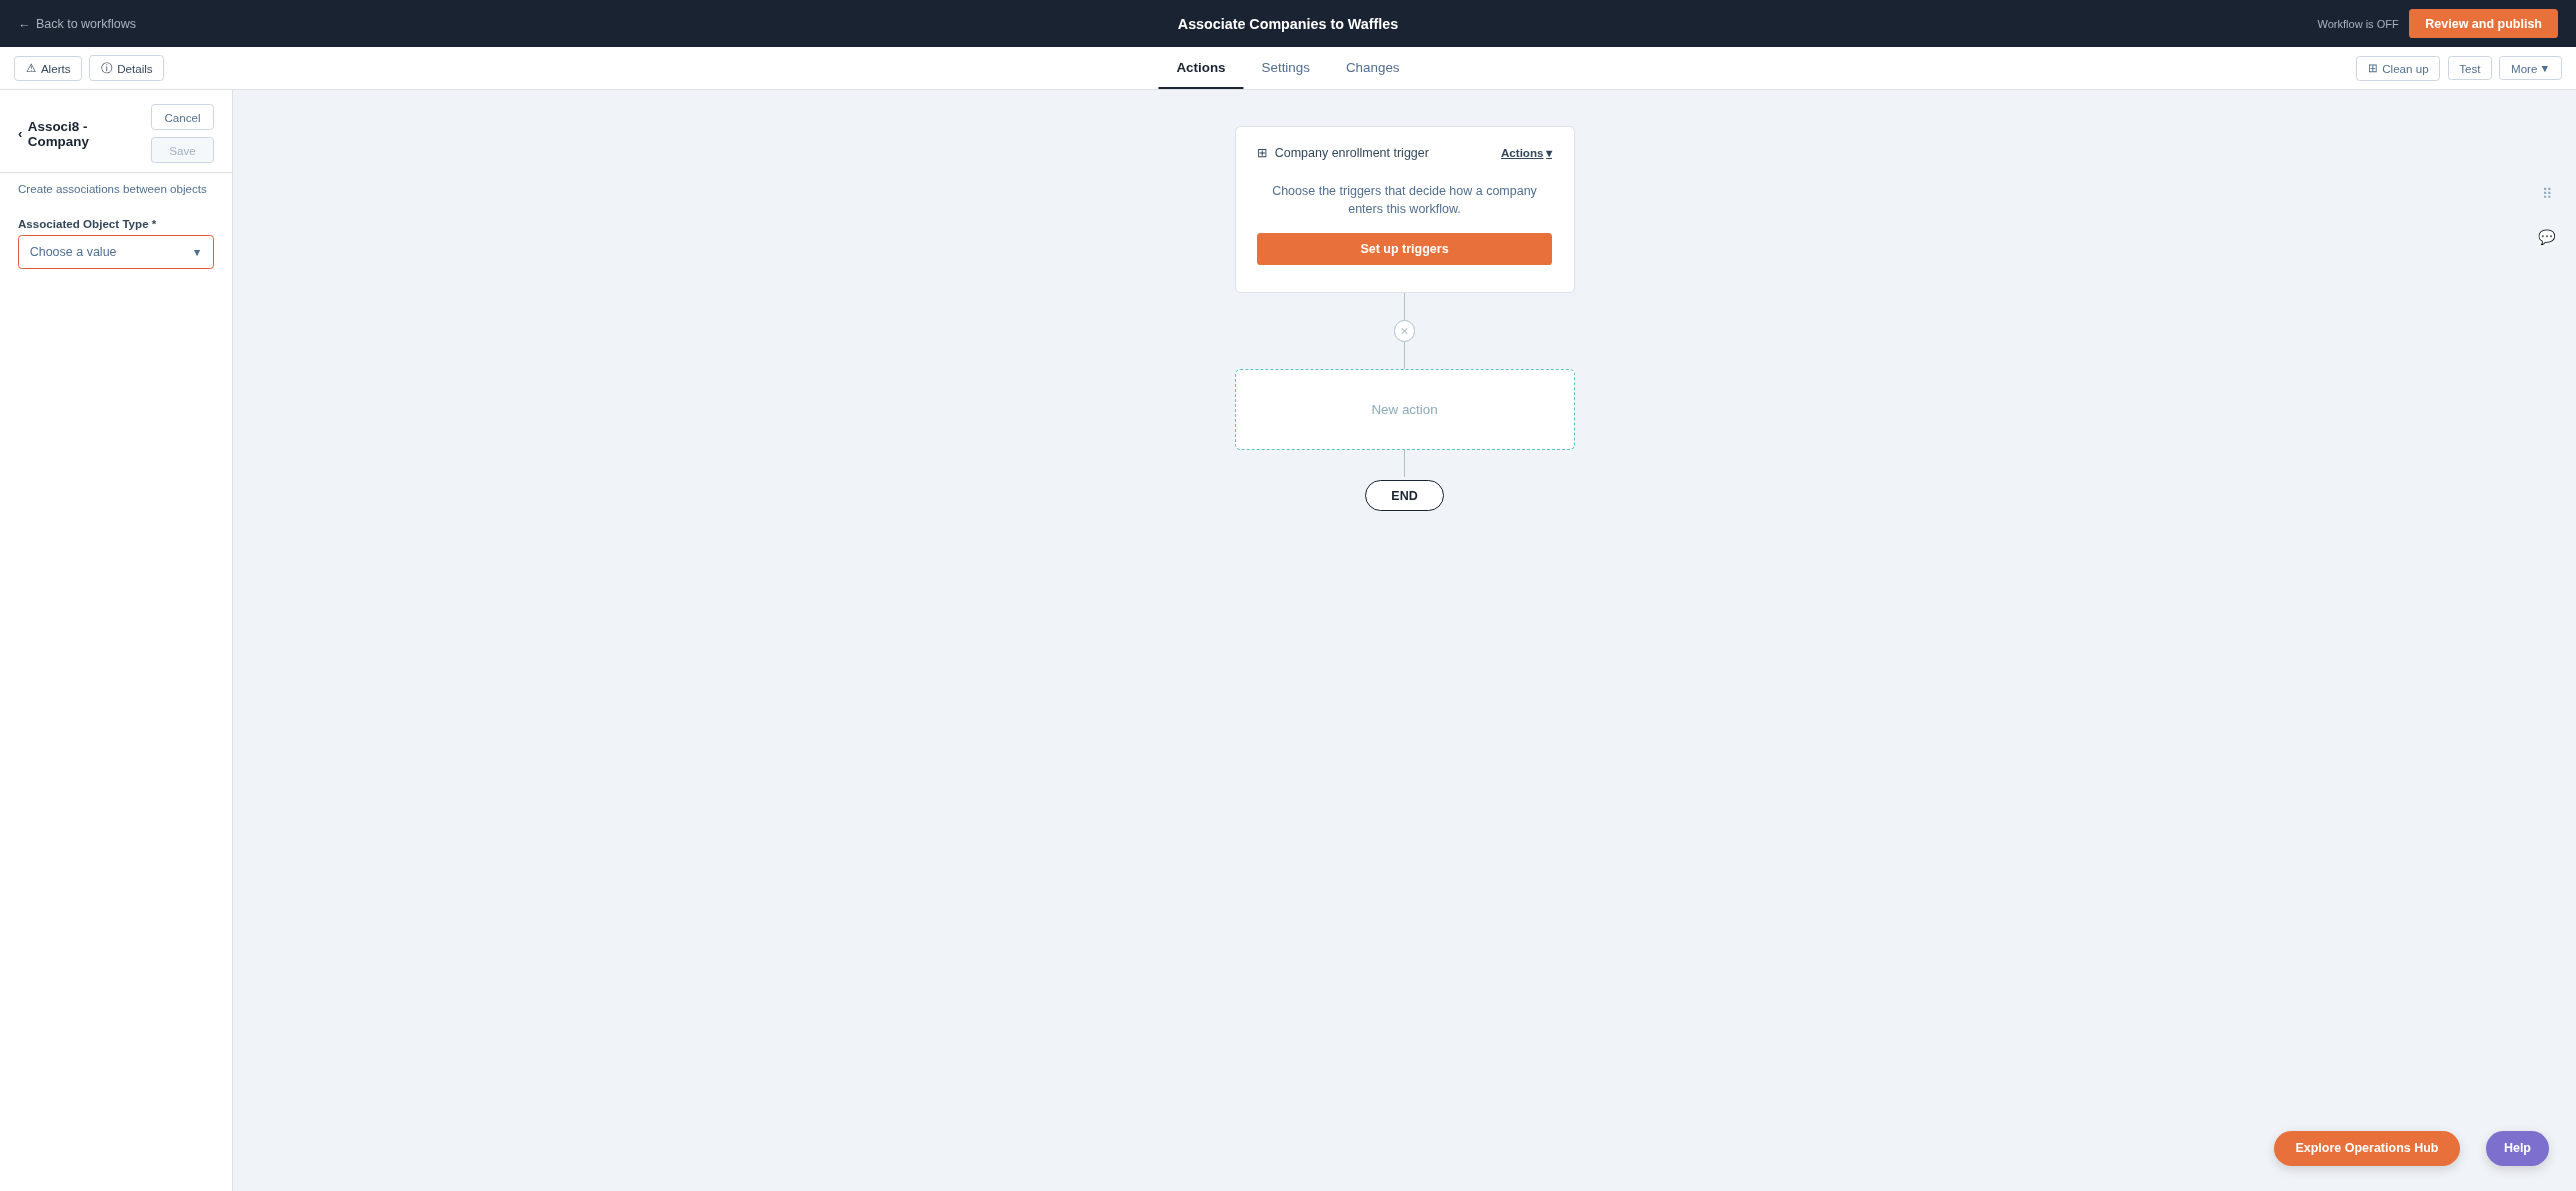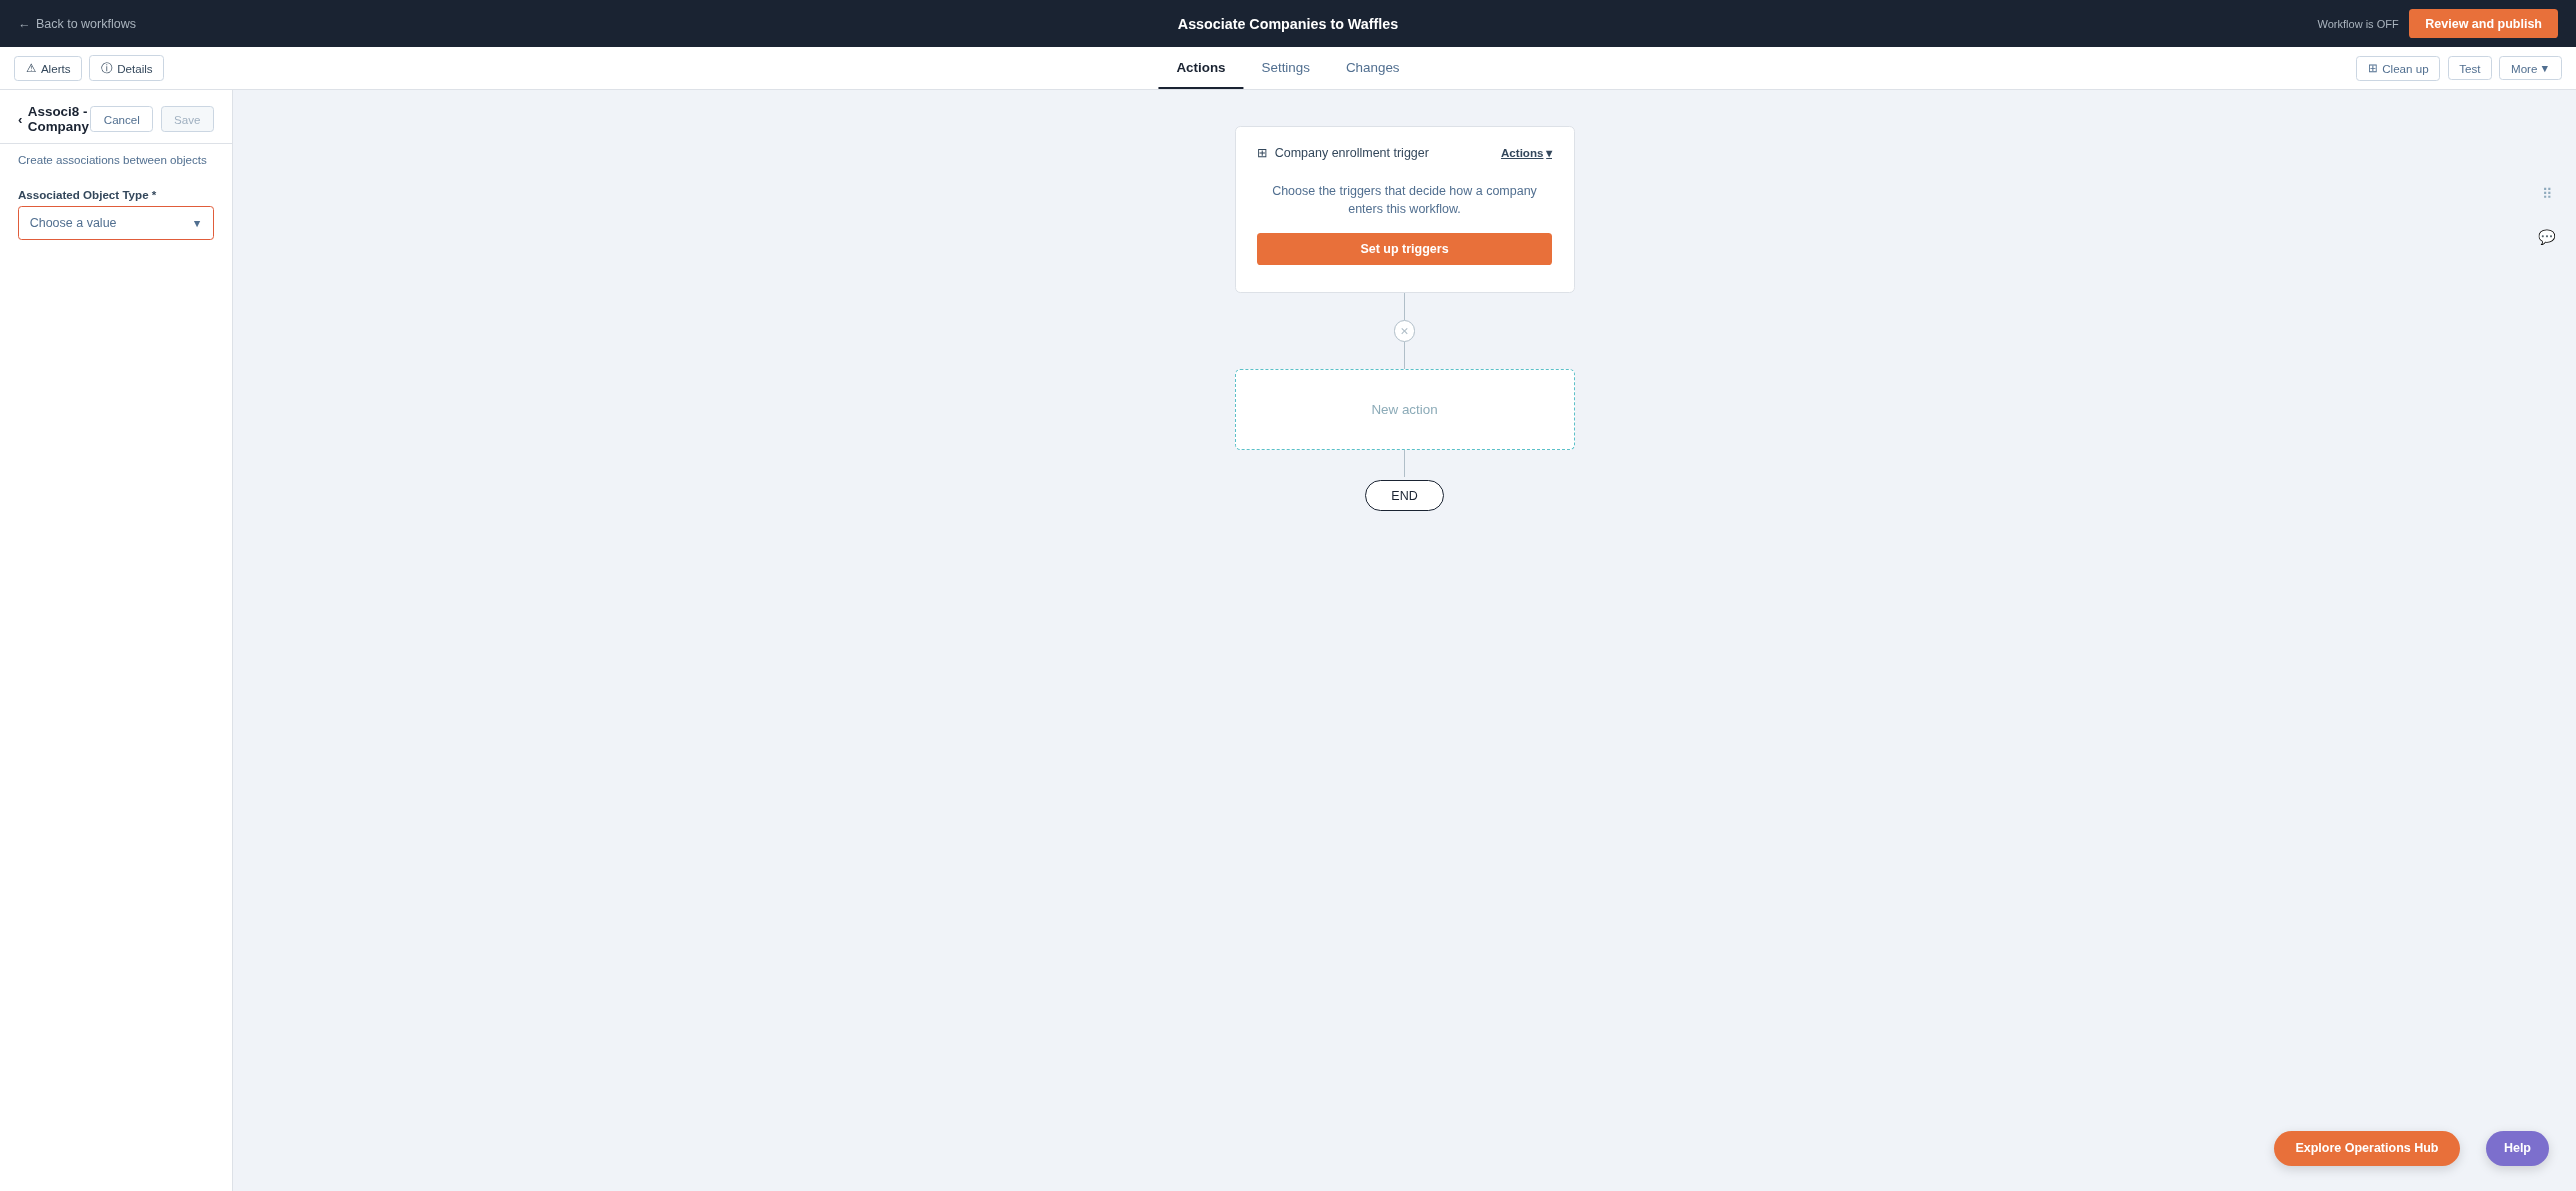--- a/index.html
+++ b/index.html
@@ -375,21 +375,21 @@
       font-size: 13.4px;
       color: #8cabb8;
     }
 
     
     .end-node {
       border: 1.8px solid #1a2332;
       border-radius: 18px;
       padding: 7.2px 25px;
       font-size: 12.5px;
-      font-weight: 400;
+      font-weight: 700;
       color: #1a2332;
       background: #fff;
       margin-top: 3.6px;
     }
 
     
     .explore-hub-btn {
       position: fixed;
       bottom: 25px;
       right: 116px;
@@ -487,21 +487,21 @@
 </div>
 
 <div class="main-layout">
 
   <div class="left-panel">
     <div class="panel-header">
       <div class="panel-title">
         <span>‹</span>
         <span>Associ8 - Company</span>
       </div>
-      <div style="display:flex;gap:7.2px;">
+      <div style="display:flex;gap:7.2px;flex-direction:column;">
         <button class="btn-cancel">Cancel</button>
         <button class="btn-save">Save</button>
       </div>
     </div>
 
     <div class="panel-description">Create associations between objects</div>
 
     <div class="field-section">
       <div class="field-label">Associated Object Type *</div>
       <div class="dropdown-select">

